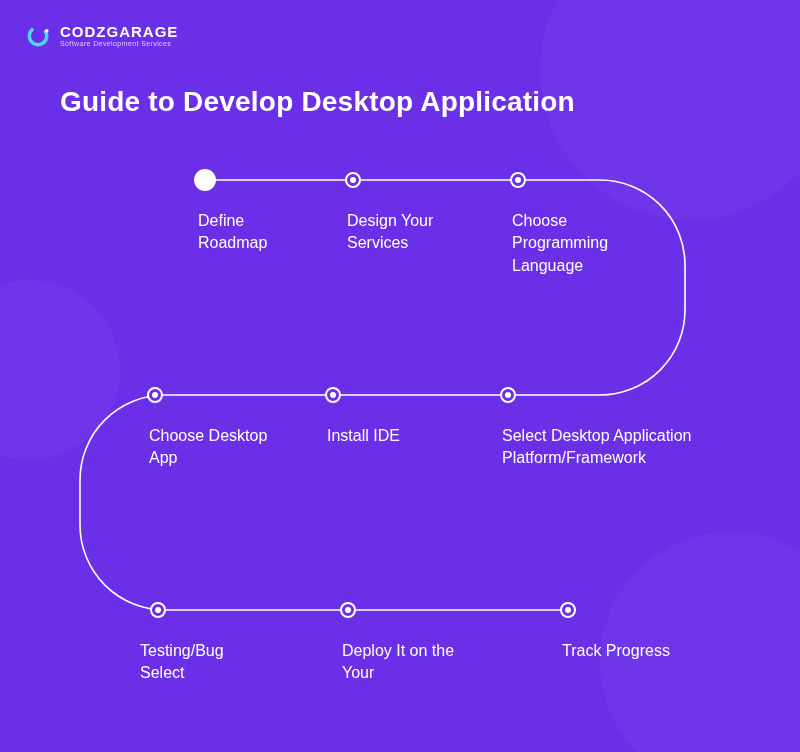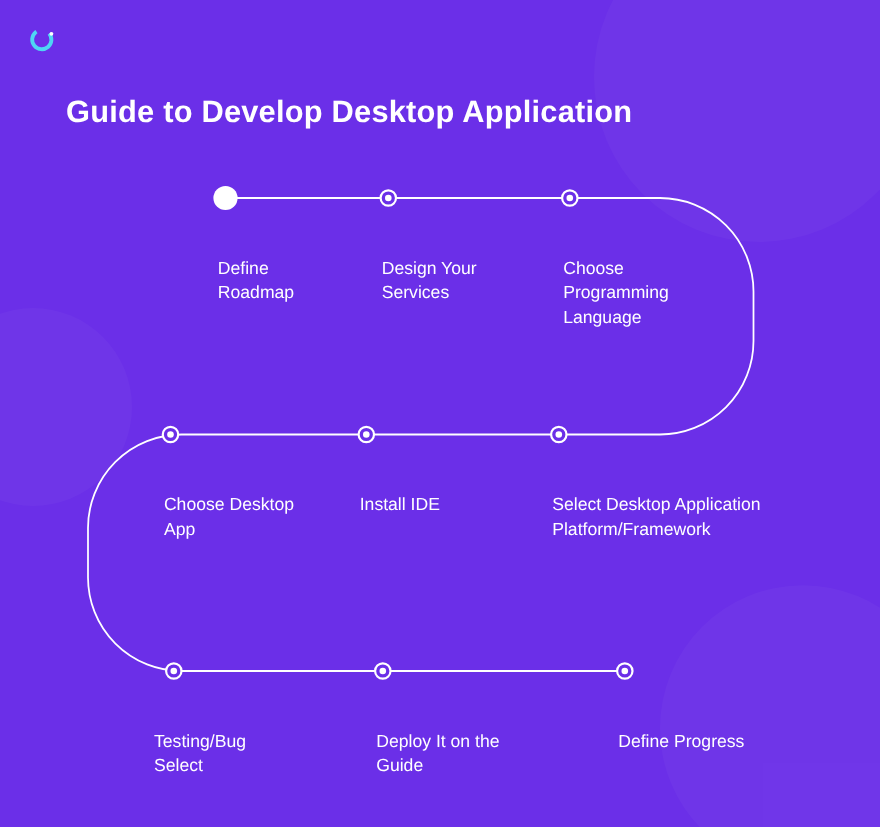--- a/index.html
+++ b/index.html
@@ -68,36 +68,39 @@
     background: #ffffff;
     border: none;
   }
   .node.end .inner { background: #ffffff; }
 
   .label {
     position: absolute;
     font-size: 16px;
     line-height: 1.4;
     max-width: 190px;
-    margin-top: 24px;
   }
 </style>
 </head>
 <body>
 
 <div class="blob b1"></div>
 <div class="blob b2"></div>
 <div class="blob b3"></div>
 
 <div class="logo">
   <div class="logo-mark">
     <svg viewBox="0 0 32 32" width="28" height="28">
       <circle cx="16" cy="16" r="10" fill="none" stroke="#4ED6F4" stroke-width="4" stroke-dasharray="48 20" transform="rotate(-40 16 16)"></circle>
       <circle cx="26" cy="10" r="2" fill="#ffffff"></circle>
     </svg>
+  </div>
+  <div class="logo-text">
+    <span class="logo-main">CODZGARAGE</span>
+    <span class="logo-sub">Software Development Services</span>
   </div>
 </div>
 
 <h1 class="title">Guide to Develop Desktop Application</h1>
 
 <svg class="path" viewBox="0 0 800 752">
   <path d="M 205 180
            L 600 180
            A 85 85 0 0 1 685 265
            L 685 310
@@ -139,14 +142,14 @@
 
 <div class="label" style="left:198px; top:210px; width:120px">Define Roadmap</div>
 <div class="label" style="left:347px; top:210px; width:130px">Design Your Services</div>
 <div class="label" style="left:512px; top:210px; width:150px">Choose Programming Language</div>
 
 <div class="label" style="left:502px; top:425px; width:240px">Select Desktop Application Platform/Framework</div>
 <div class="label" style="left:327px; top:425px; width:130px">Install IDE</div>
 <div class="label" style="left:149px; top:425px; width:130px">Choose Desktop App</div>
 
 <div class="label" style="left:140px; top:640px; width:130px">Testing/Bug Select</div>
-<div class="label" style="left:342px; top:640px; width:140px">Deploy It on the Guide</div>
-<div class="label" style="left:562px; top:640px; width:160px">Define Progress</div>
+<div class="label" style="left:342px; top:640px; width:140px">Deploy It on the Your</div>
+<div class="label" style="left:562px; top:640px; width:160px">Track Progress</div>
 
 </body></html>

